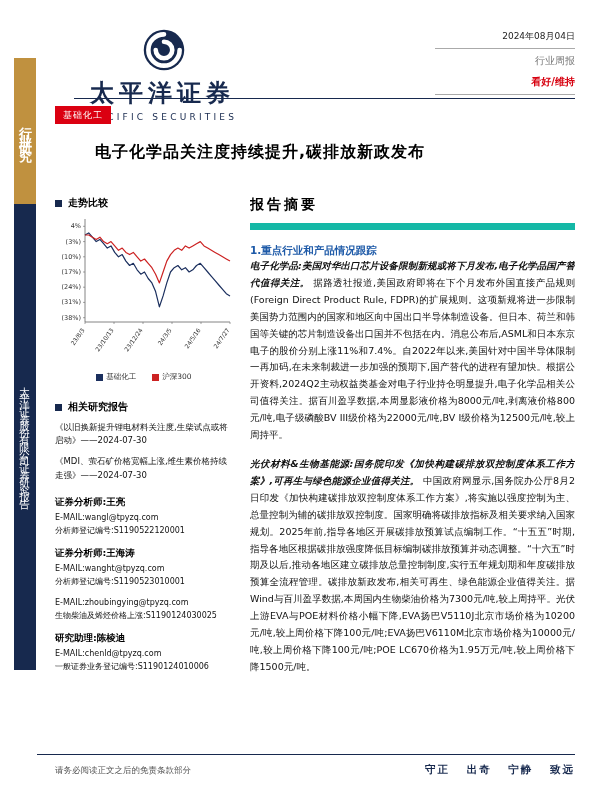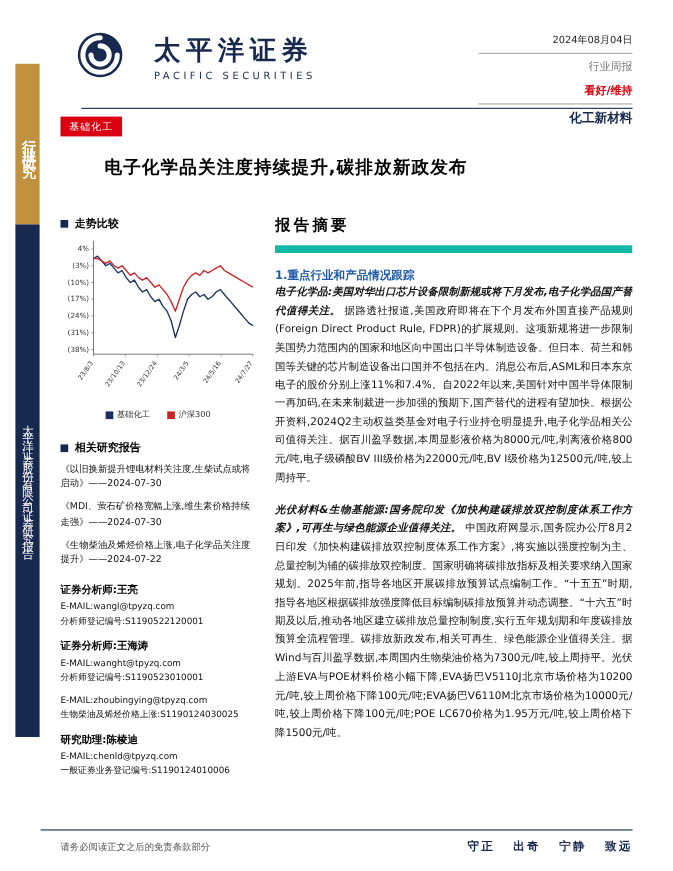--- a/index.html
+++ b/index.html
@@ -10,21 +10,21 @@
   
   .strip { position:absolute; left:14px; width:22px; }
   .strip-orange { top:58px; height:146px; background:#C0913F; }
   .strip-navy { top:204px; height:466px; background:#17294E; }
   .vtext { position:absolute; inset:0; display:flex; justify-content:center; align-items:center;
            writing-mode:vertical-rl; text-orientation:upright; color:#fff; }
   .vtext-top { font-size:13px; font-weight:bold; letter-spacing:7px; }
   .vtext-bottom { font-size:10.5px; letter-spacing:7px; }
 
   
-  .logo { position:absolute; left:68px; top:27px; display:flex; align-items:center; gap:26px; }
+  .logo { position:absolute; left:90px; top:27px; display:flex; align-items:center; gap:0;flex-direction:column; }
   .logo-txt .cn { font-size:24px; font-weight:bold; color:#17294E; letter-spacing:5px; }
   .logo-txt .en { font-size:9px; color:#17294E; letter-spacing:3.2px; margin-top:3px; }
 
   .meta { position:absolute; right:37px; top:30px; width:140px; text-align:right; }
   .meta-date { font-size:9px; color:#222; }
   .meta-sep { border-top:1px solid #aaa; margin:5px 0; }
   .meta-type { font-size:10px; color:#777;font-family:Liberation Serif, serif; }
   .meta-rating { font-size:10px; color:#D7000F; font-weight:bold; margin-top:7px; }
   .meta-industry { font-size:11.5px; color:#17294E; font-weight:bold; }
 
@@ -92,21 +92,20 @@
       <div class="en">PACIFIC SECURITIES</div>
     </span>
   </div>
 
   <div class="meta">
     <div class="meta-date">2024年08月04日</div>
     <div class="meta-sep"></div>
     <div class="meta-type">行业周报</div>
     <div class="meta-rating">看好/维持</div>
     <div class="meta-sep"></div>
-    <div class="meta-industry">化工新材料</div>
   </div>
 
   <div class="rule-main"></div>
 
   <div class="badge">基础化工</div>
 
   <div class="doc-title">电子化学品关注度持续提升,碳排放新政发布</div>
 
   <div class="col-left">
 
@@ -159,21 +158,20 @@
       </span>
     </div>
 
     <div class="reports">
       <div class="sec-h">
         <span class="bullet"></span>
         <span>相关研究报告</span>
       </div>
       <div class="report-item">《以旧换新提升锂电材料关注度,生柴试点或将启动》——2024-07-30</div>
       <div class="report-item">《MDI、萤石矿价格宽幅上涨,维生素价格持续走强》——2024-07-30</div>
-      <div class="report-item">《生物柴油及烯烃价格上涨,电子化学品关注度提升》——2024-07-22</div>
     </div>
 
     <div class="analysts">
       <div class="analyst-block">
         <div class="a-role">证券分析师:王亮</div>
         <div class="a-line">E-MAIL:wangl@tpyzq.com</div>
         <div class="a-line">分析师登记编号:S1190522120001</div>
       </div>
       <div class="analyst-block">
         <div class="a-role">证券分析师:王海涛</div>

